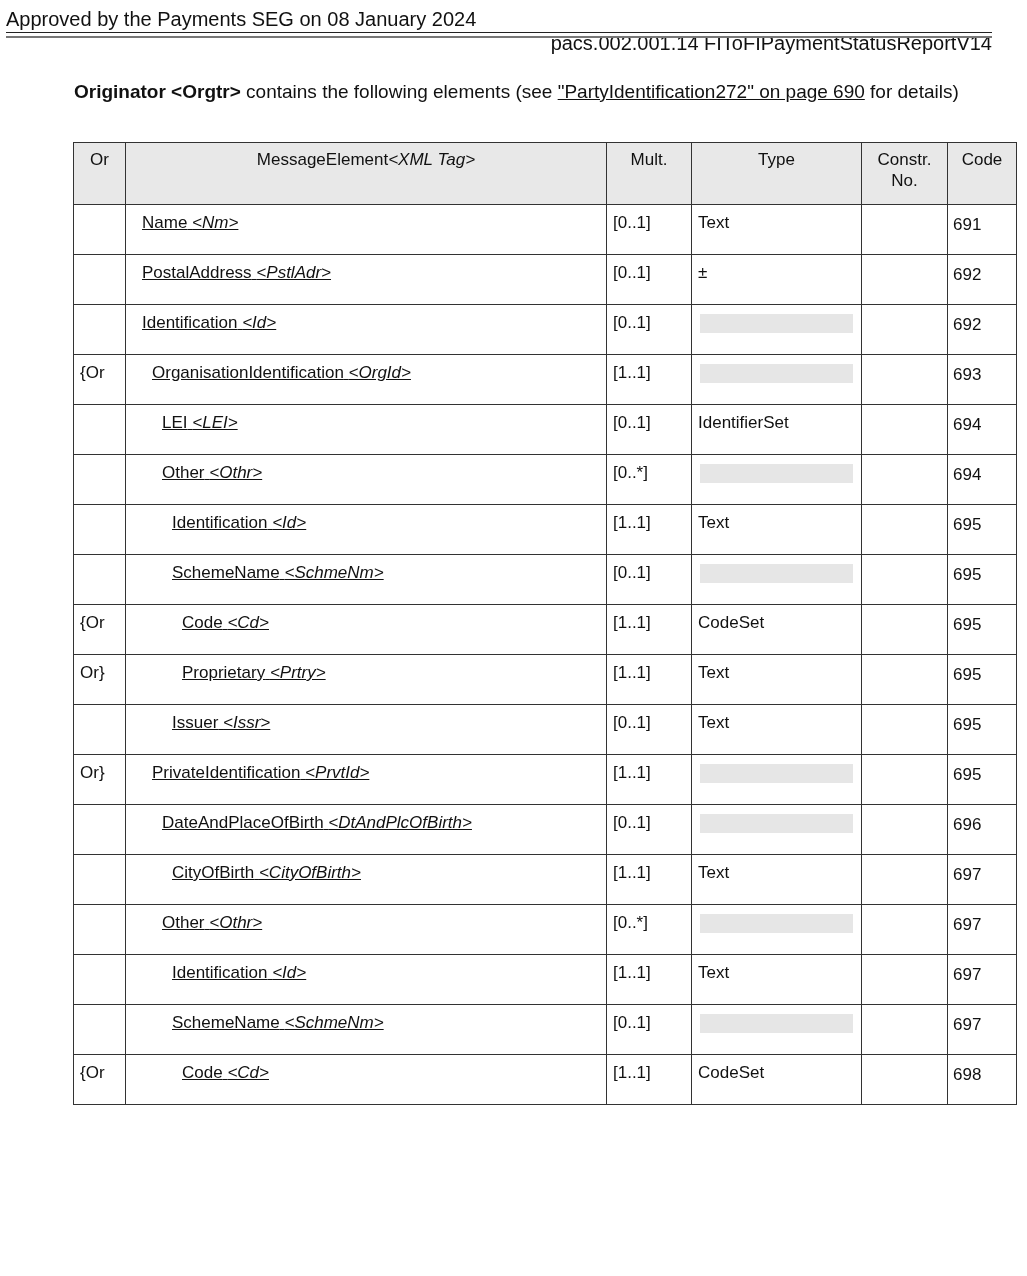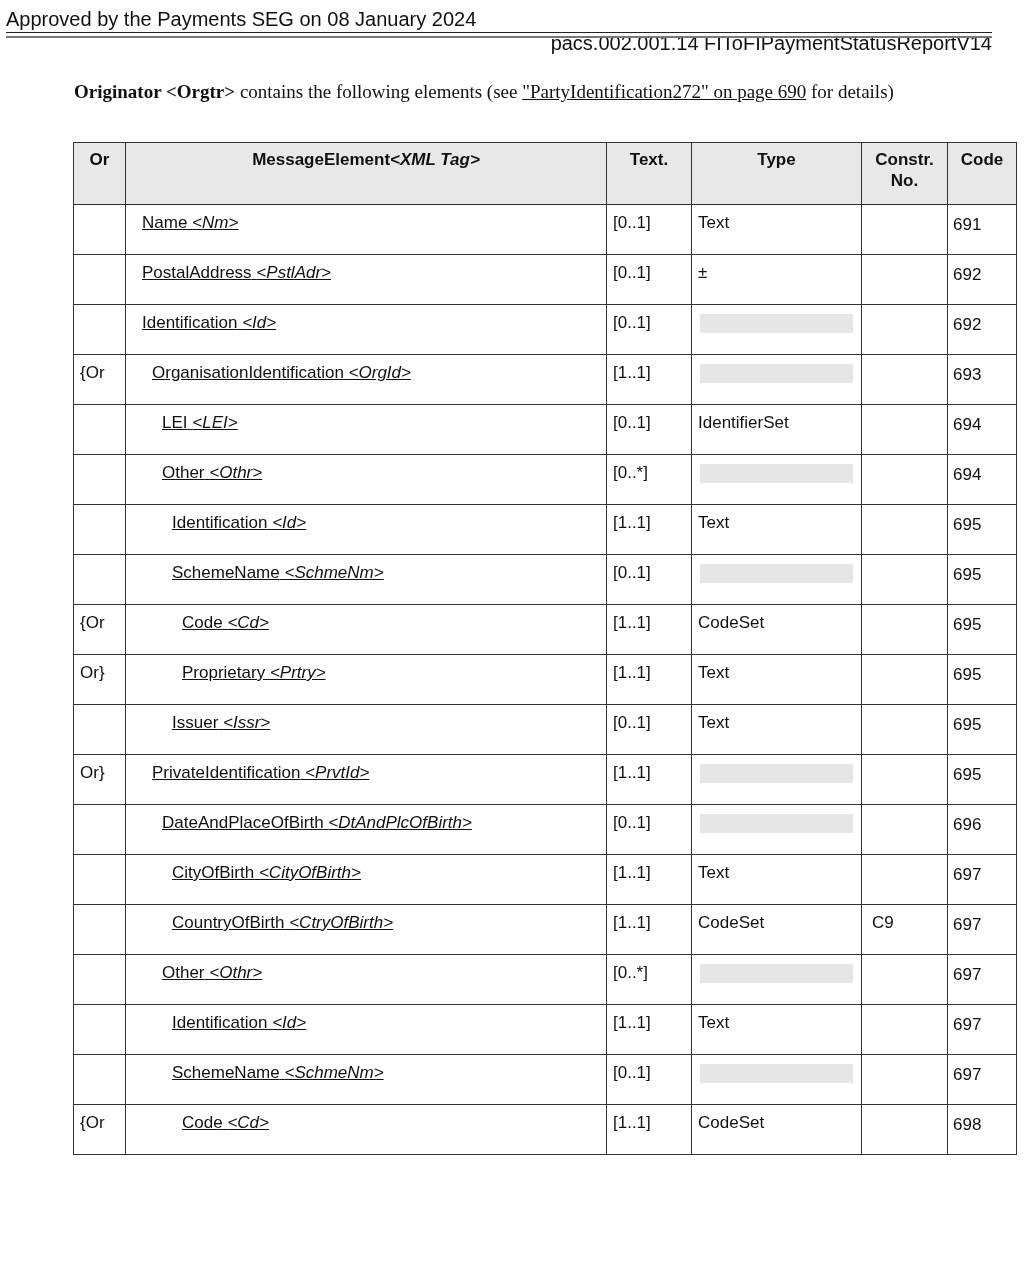--- a/index.html
+++ b/index.html
@@ -7,27 +7,27 @@
          font-family: "Liberation Sans", sans-serif; color: #111; }
   .page-header { position: absolute; left: 6px; top: 8px; width: 986px; height: 20px;
                  font-size: 20px; }
   .page-header .left { position: absolute; left: 0; top: 0; }
   .page-header .right { position: absolute; right: 0; top: 0; margin-top: 24px; }
   .rule1 { position: absolute; left: 6px; top: 32px; width: 986px; height: 0;
            border-top: 1.5px solid #222; }
   .rule2 { position: absolute; left: 6px; top: 36px; width: 986px; height: 0;
            border-top: 2.5px solid #777; }
   .intro { position: absolute; left: 74px; top: 80px; width: 900px;
-           font-size: 19px; line-height: 24px; font-family: Liberation Serif, serif; }
+           font-size: 19px; line-height: 24px; }
   .intro b { font-weight: bold; }
   .intro .link { text-decoration: underline; cursor: pointer; }
   table.elements { position: absolute; left: 73px; top: 142px; border-collapse: collapse;
                    font-size: 17px; table-layout: fixed; width: 943px; }
   table.elements th, table.elements td { border: 1.3px solid #333; padding: 0; vertical-align: top; }
-  table.elements th { background: #e8e8e8; font-weight: bold; height: 55px; text-align: center;
+  table.elements th { background: #e8e8e8; font-weight: normal; height: 55px; text-align: center;
                       padding-top: 6px; line-height: 21px; }
   table.elements th i { font-style: italic; }
   table.elements td { height: 39px; }
   td.or { padding: 8px 0 0 6px !important; margin-top: 20px; }
   td.el { padding-top: 8px !important; white-space: nowrap; text-decoration: underline; }
   td.el i { font-style: italic; }
   td.mult { padding: 8px 0 0 6px !important; }
   td.type { padding: 8px 0 0 6px !important; }
   td.constr { padding: 8px 0 0 10px !important; }
   td.page { padding: 10px 0 0 5px !important; }
@@ -54,21 +54,21 @@
     <col style="width:481px">
     <col style="width:85px">
     <col style="width:170px">
     <col style="width:86px">
     <col style="width:69px">
   </colgroup>
   <thead>
     <tr>
       <th>Or</th>
       <th><span>MessageElement</span><i>&lt;XML Tag&gt;</i></th>
-      <th>Text.</th>
+      <th>Mult.</th>
       <th>Type</th>
       <th><span>Constr.</span><br><span>No.</span></th>
       <th>Code</th>
     </tr>
   </thead>
   <tbody id="rows">
       <tr>
         <td class="or"></td>
         <td class="el" style="padding-left:16px"><span>Name</span> <i>&lt;Nm&gt;</i></td>
         <td class="mult">[0..1]</td>
@@ -187,28 +187,20 @@
       <tr>
         <td class="or"></td>
         <td class="el" style="padding-left:46px"><span>CityOfBirth</span> <i>&lt;CityOfBirth&gt;</i></td>
         <td class="mult">[1..1]</td>
         <td class="type">Text</td>
         <td class="constr"></td>
         <td class="page">697</td>
       </tr>
       <tr>
         <td class="or"></td>
-        <td class="el" style="padding-left:46px"><span>CountryOfBirth</span> <i>&lt;CtryOfBirth&gt;</i></td>
-        <td class="mult">[1..1]</td>
-        <td class="type">CodeSet</td>
-        <td class="constr">C9</td>
-        <td class="page">697</td>
-      </tr>
-      <tr>
-        <td class="or"></td>
         <td class="el" style="padding-left:36px"><span>Other</span> <i>&lt;Othr&gt;</i></td>
         <td class="mult">[0..*]</td>
         <td class="type">
           <span class="type-placeholder"></span>
         </td>
         <td class="constr"></td>
         <td class="page">697</td>
       </tr>
       <tr>
         <td class="or"></td>

